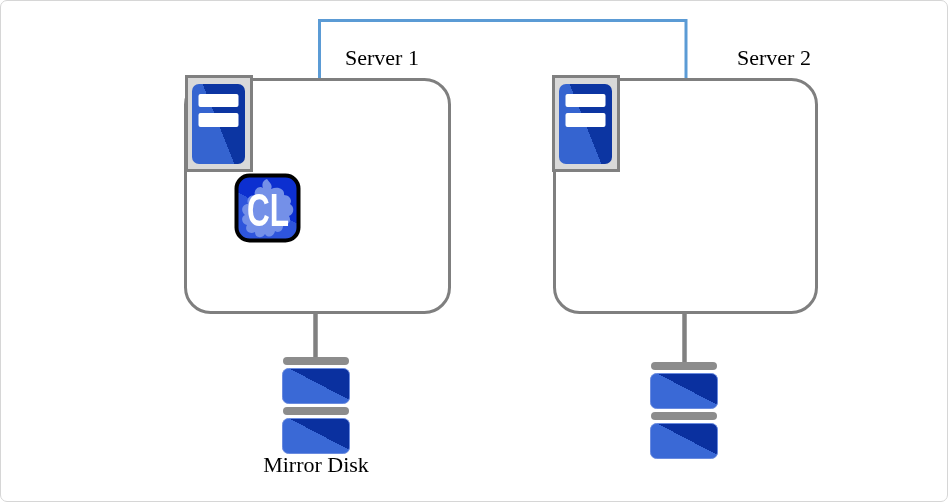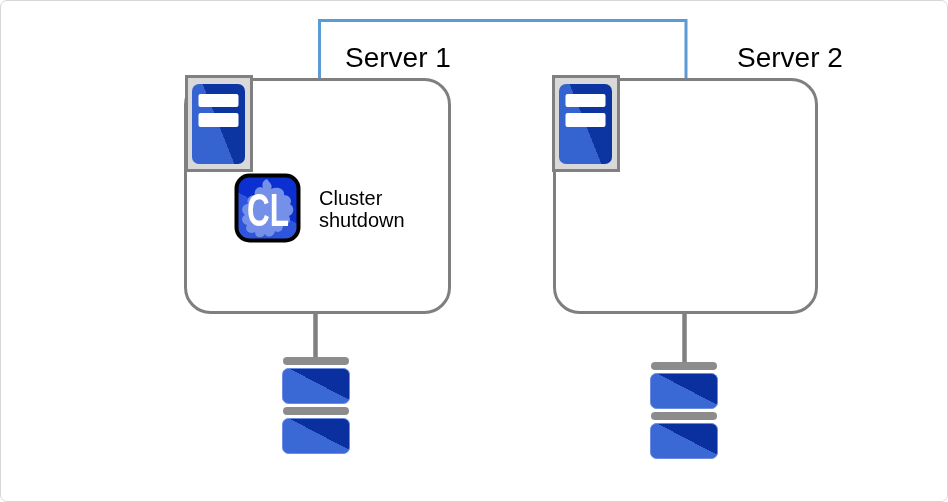--- a/index.html
+++ b/index.html
@@ -23,21 +23,21 @@
   .tower-body  { fill:url(#gradTower); }
   .tower-slot  { fill:#FFFFFF; }
   .cl-frame  { fill:url(#gradCL); stroke:#000000; stroke-width:4; }
   .cl-blob   { fill:var(--cl-blob,#7490E8); }
   .cl-text   {
     fill:#FFFFFF; font-family:"Liberation Sans", sans-serif;
     font-weight:bold; font-size:46px;
   }
   .label {
     position:absolute; color:var(--text-black,#000);
-    font-size:28px; line-height:22px; white-space:nowrap;
+    font-size:22px; line-height:22px; white-space:nowrap;font-family:Liberation Serif, serif;
   }
   .caption {
     position:absolute; color:var(--text-black,#000);
     font-size:20px; line-height:21.5px; width:112px; white-space:normal;
   }
   .disk-label { text-align:center; width:114px; white-space:nowrap; }
 </style>
 </head>
 <body>
 
@@ -95,15 +95,15 @@
     </g>
 
     <use href="#diskIcon" x="281" y="356"></use>
     <use href="#diskIcon" x="649" y="361"></use>
   </svg>
 
   <div class="label" style="left:344px; top:46px;">Server 1</div>
 
   <div class="label" style="left:704px; top:46px;margin-left:32px;">Server 2</div>
 
-  <div class="caption" style="left:318px; top:187px;">Cluster shutdown</div>
 
+  <div class="label disk-label" style="left:258px; top:453px;">Mirror Disk</div>
 </div>
 
 </body></html>

